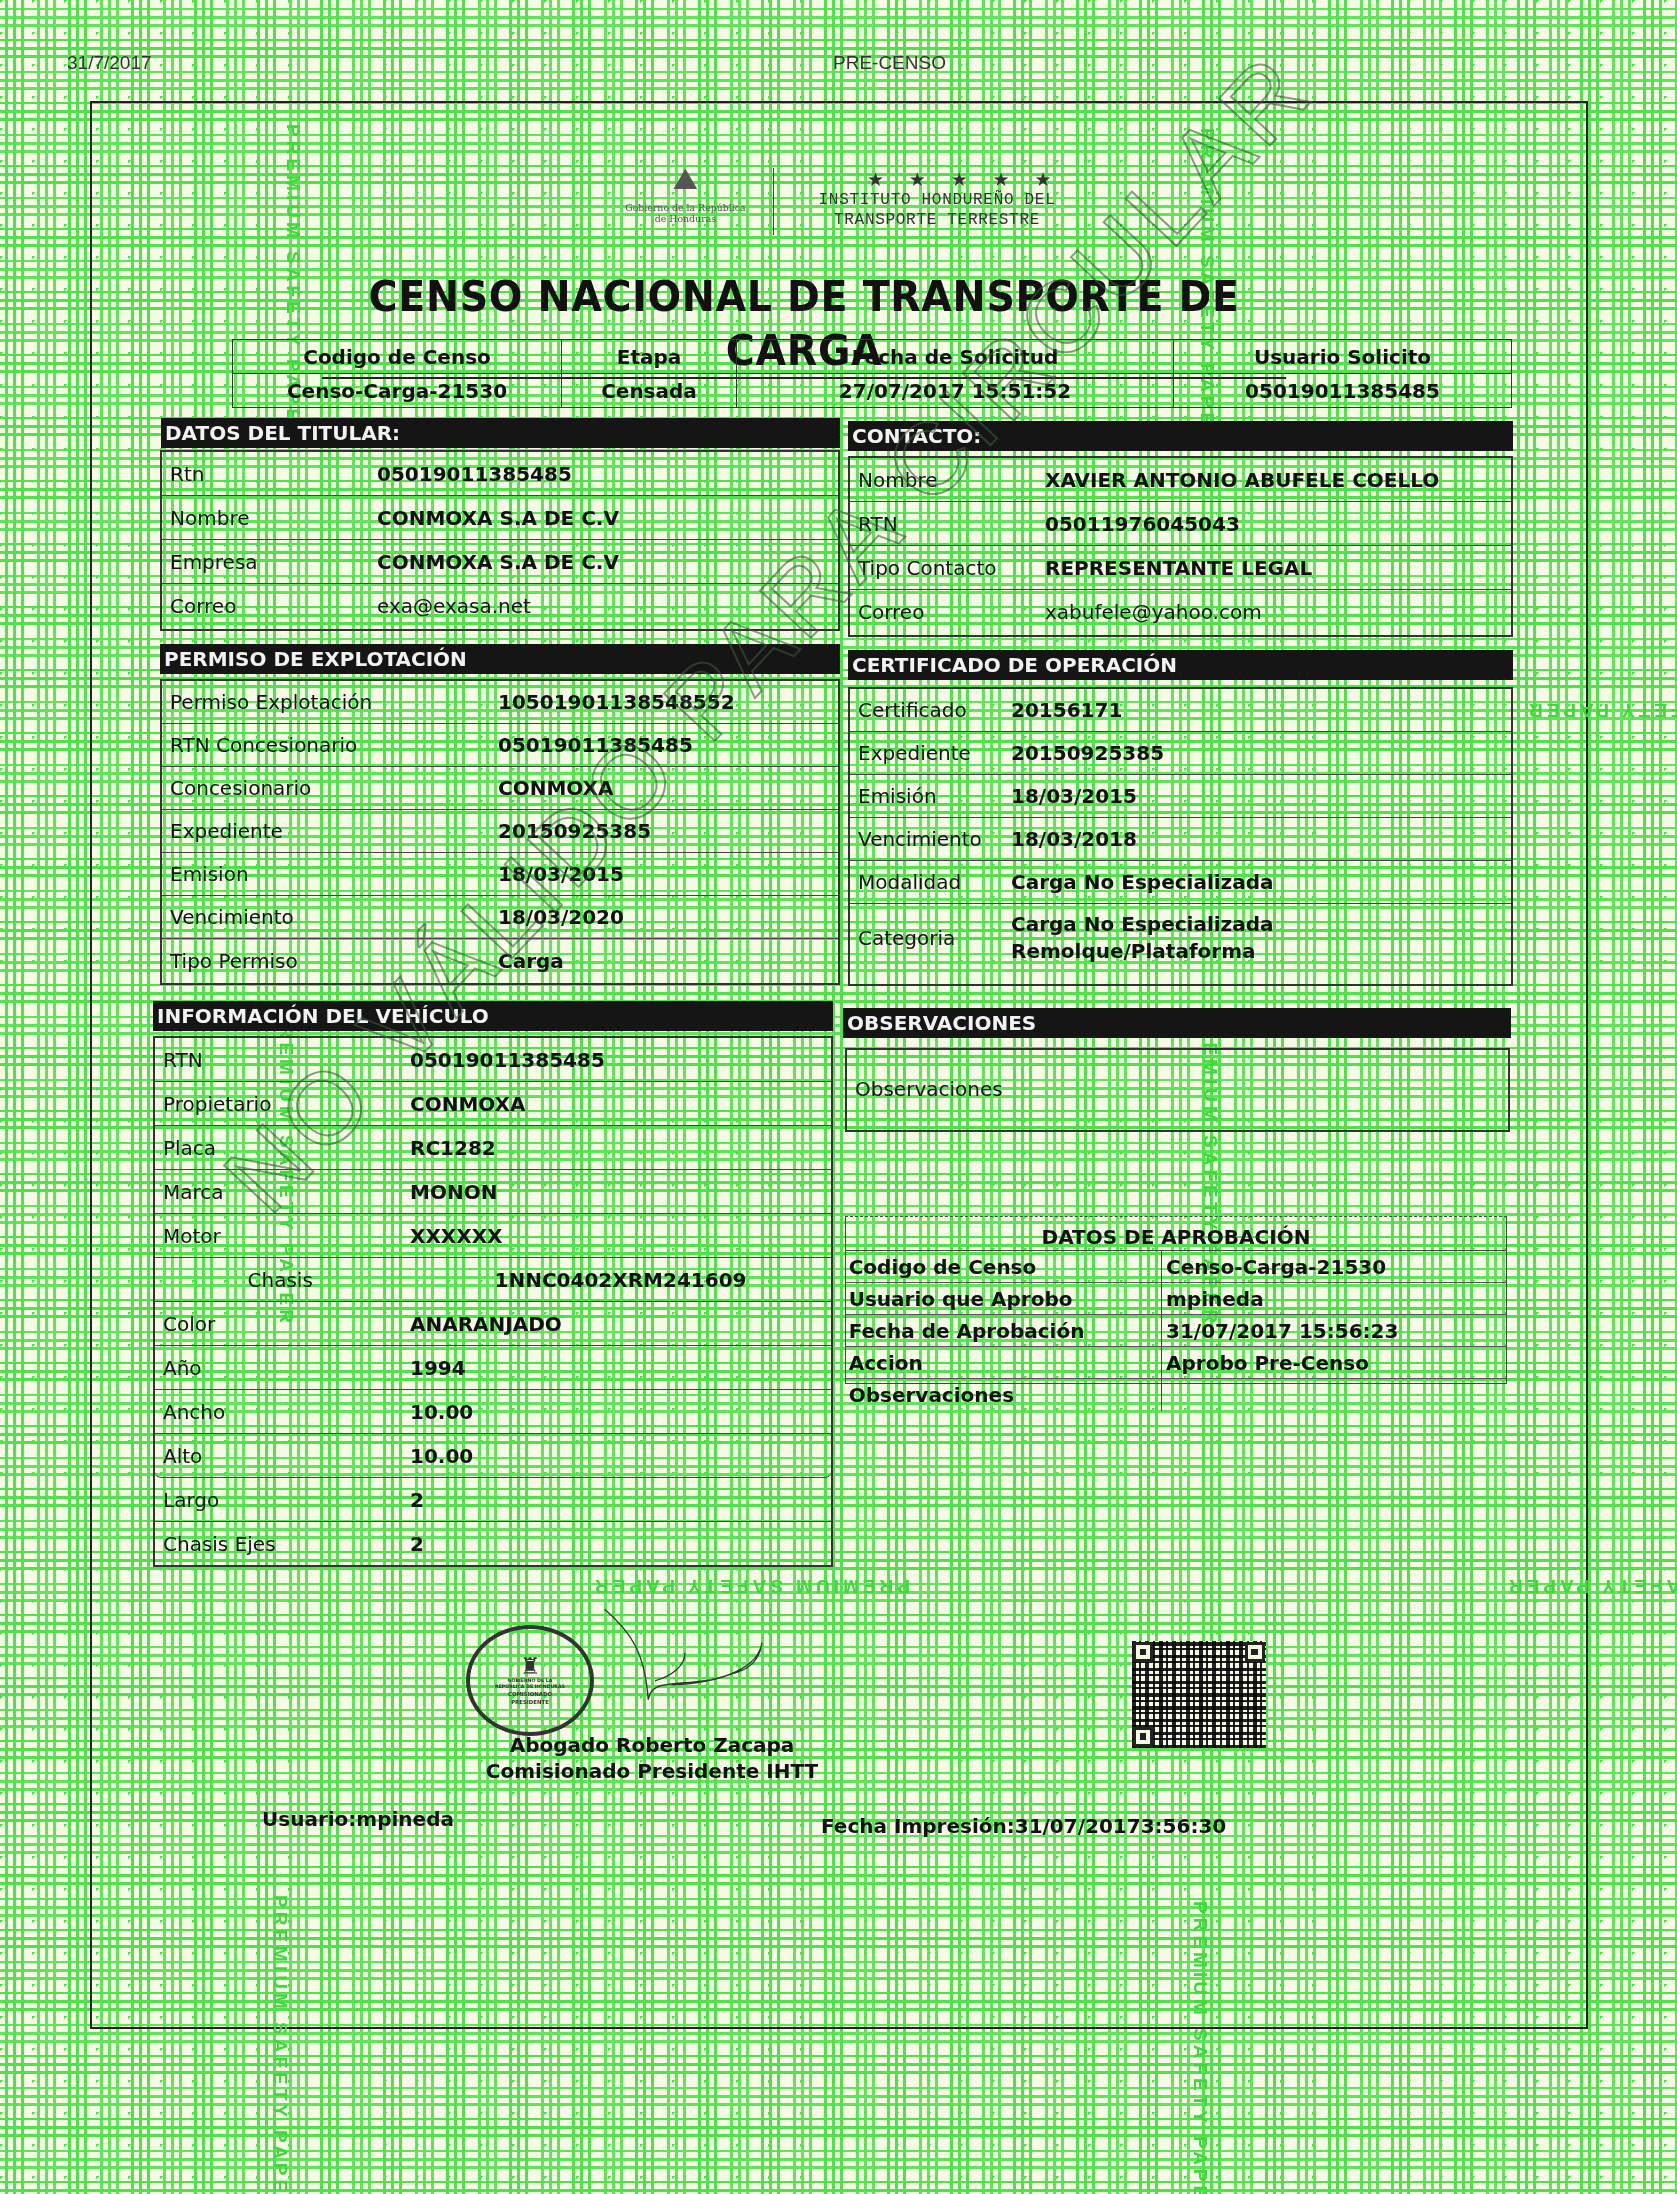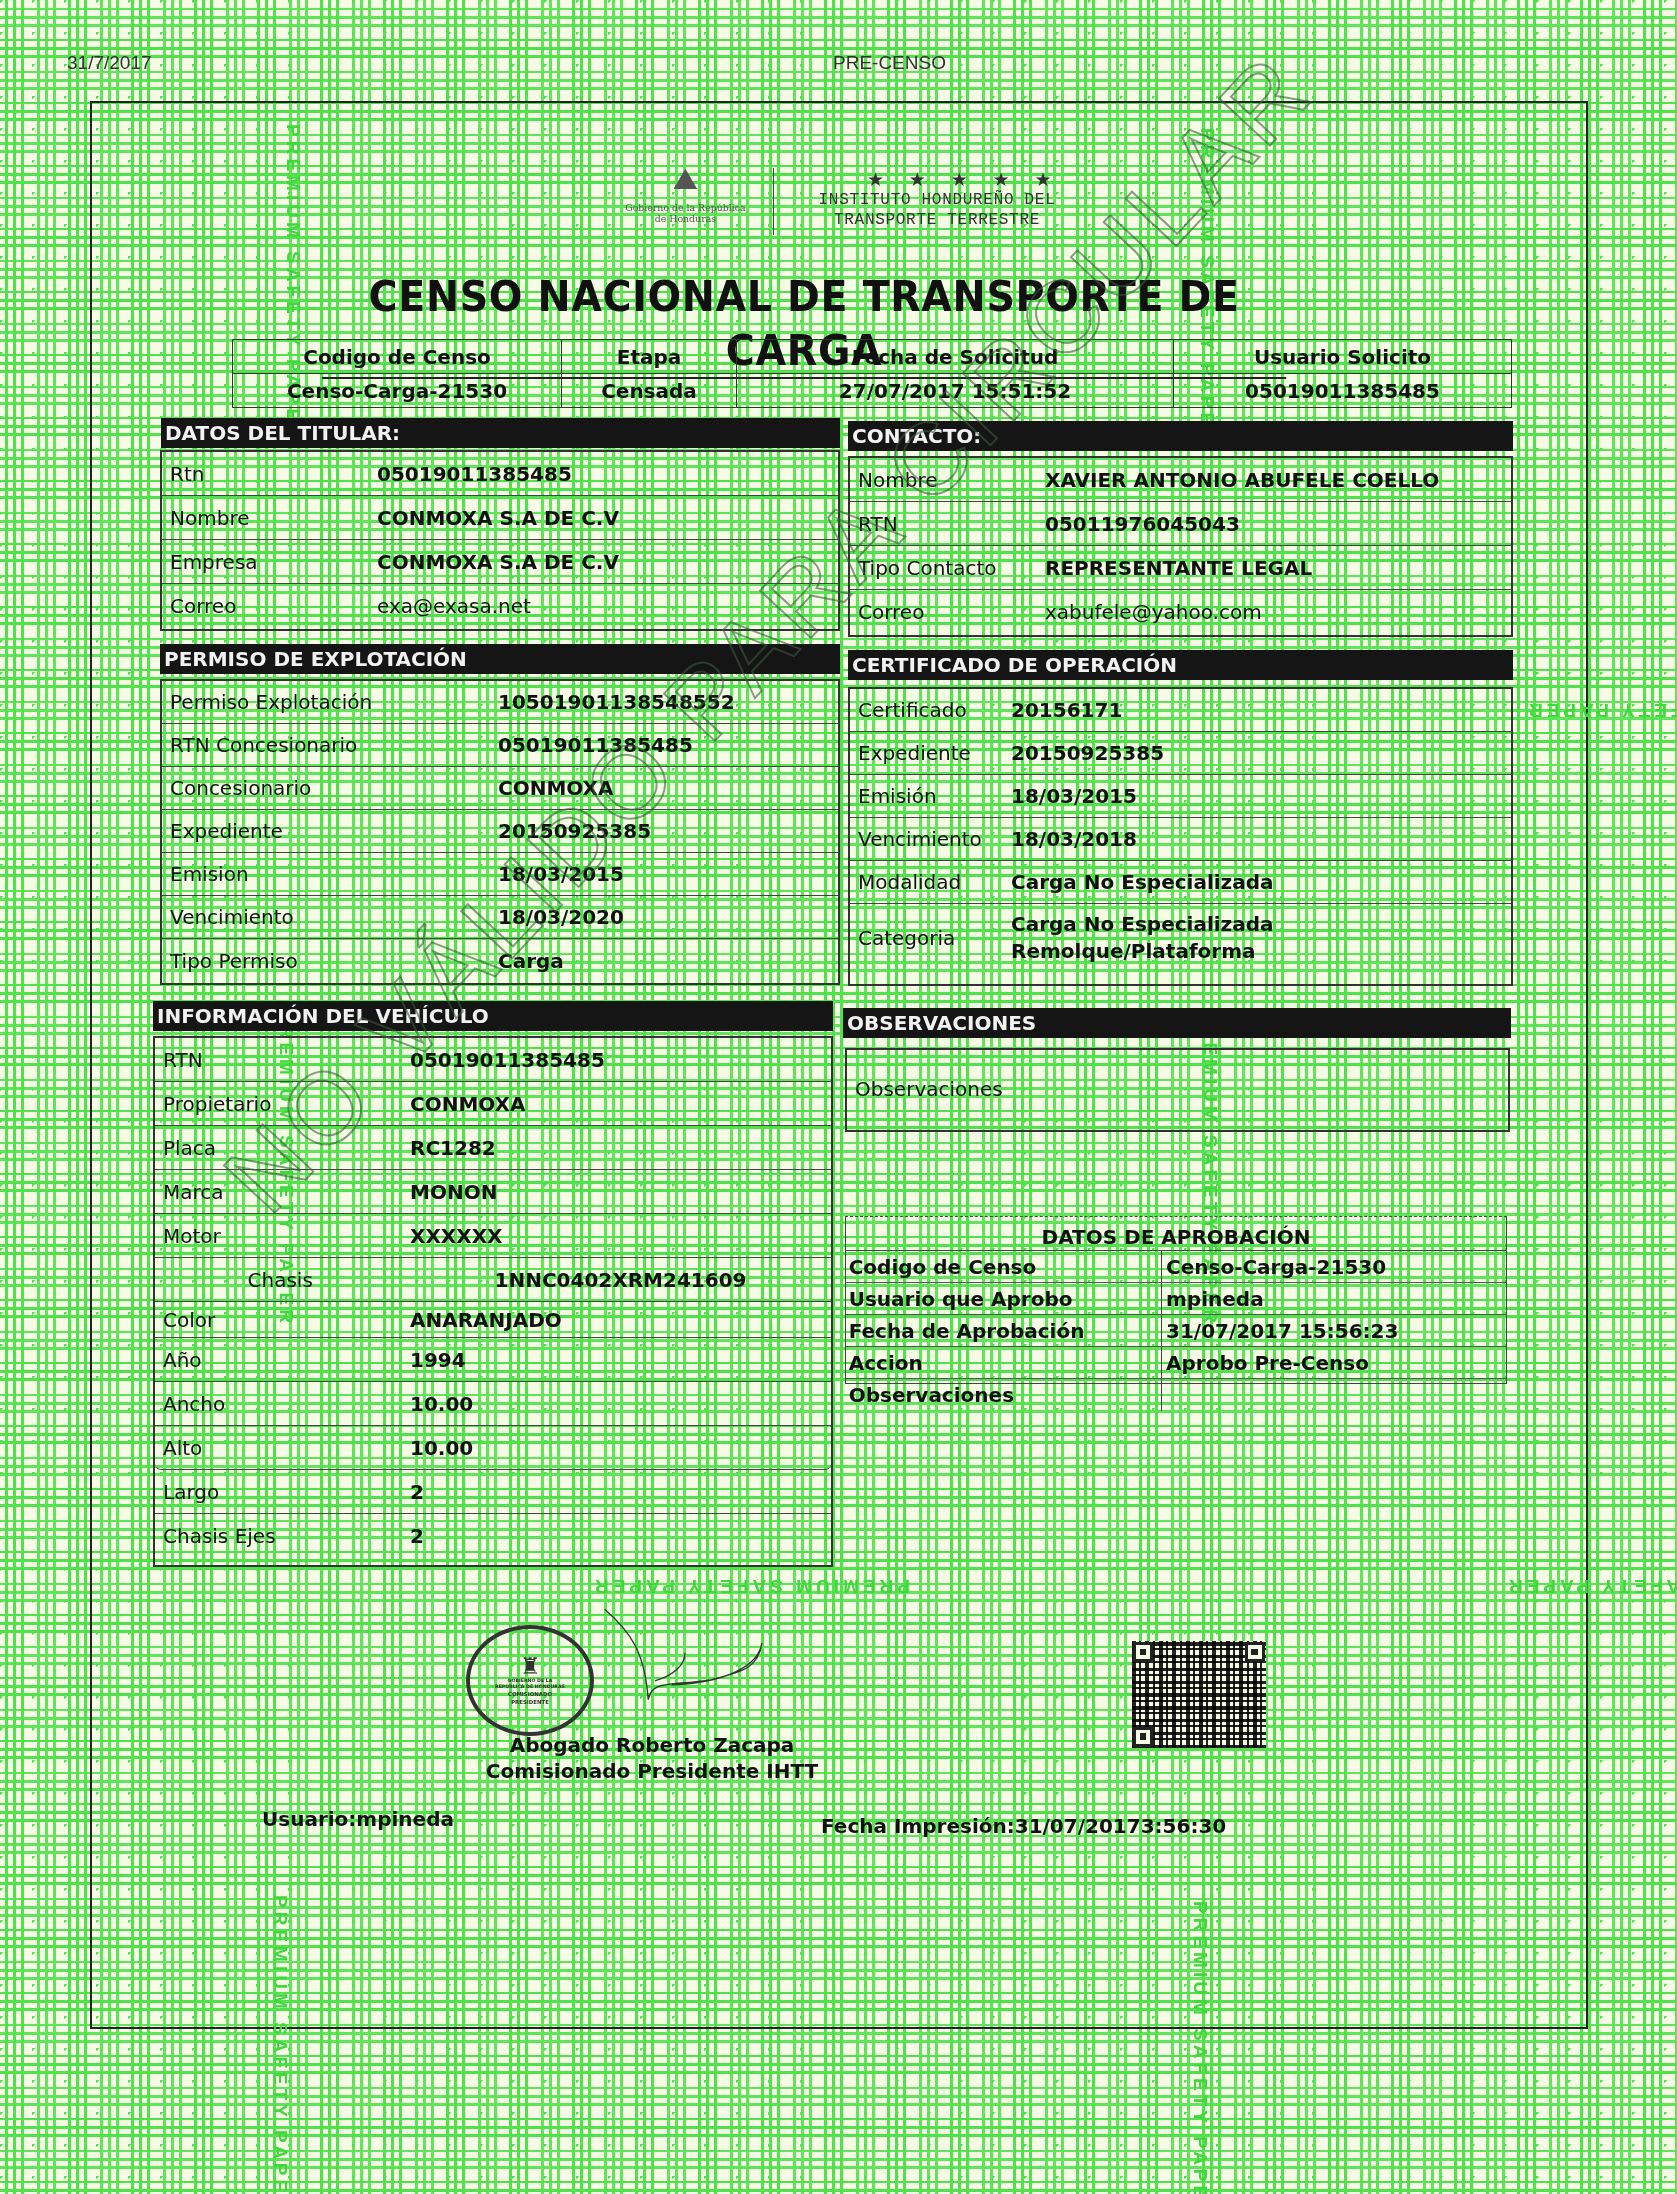--- a/index.html
+++ b/index.html
@@ -301,21 +301,21 @@
       <span class="val">MONON</span>
     </div>
   <div class="row" style="height:44px;">
       <span class="lbl" style="width:255px;">Motor</span>
       <span class="val">XXXXXX</span>
     </div>
   <div class="row" style="height:44px;justify-content:center;">
       <span class="lbl" style="width:255px;">Chasis</span>
       <span class="val">1NNC0402XRM241609</span>
     </div>
-  <div class="row" style="height:36px;">
+  <div class="row" style="height:44px;">
       <span class="lbl" style="width:255px;">Color</span>
       <span class="val">ANARANJADO</span>
     </div>
   <div class="row" style="height:44px;">
       <span class="lbl" style="width:255px;">Año</span>
       <span class="val">1994</span>
     </div>
   <div class="row" style="height:44px;">
       <span class="lbl" style="width:255px;">Ancho</span>
       <span class="val">10.00</span>

